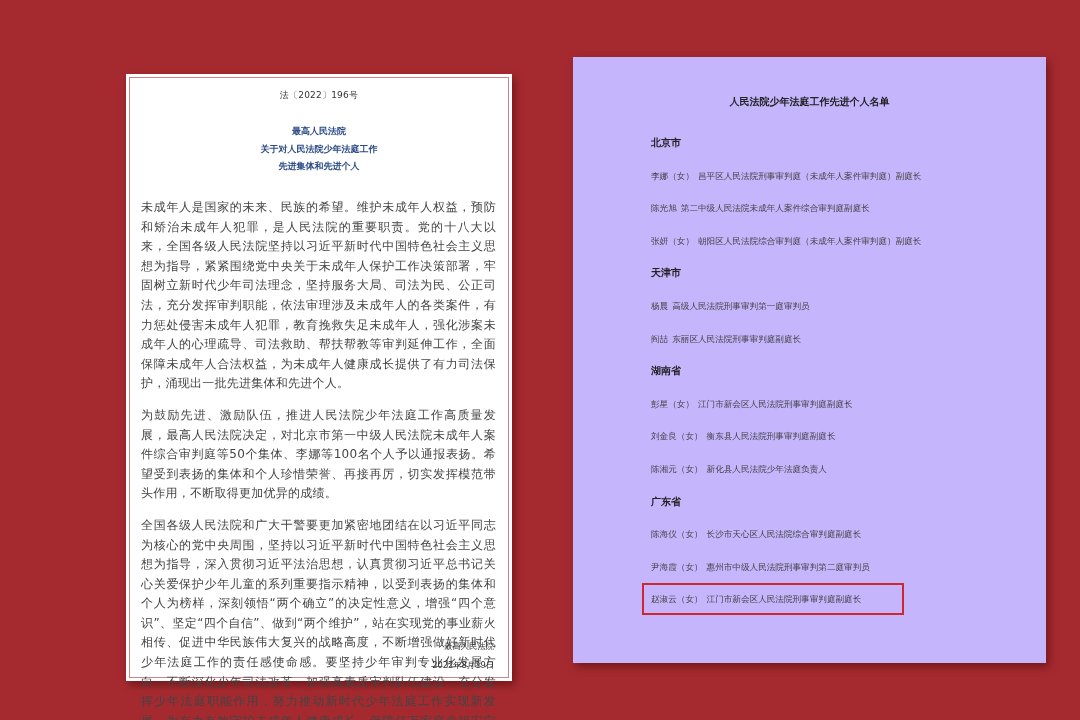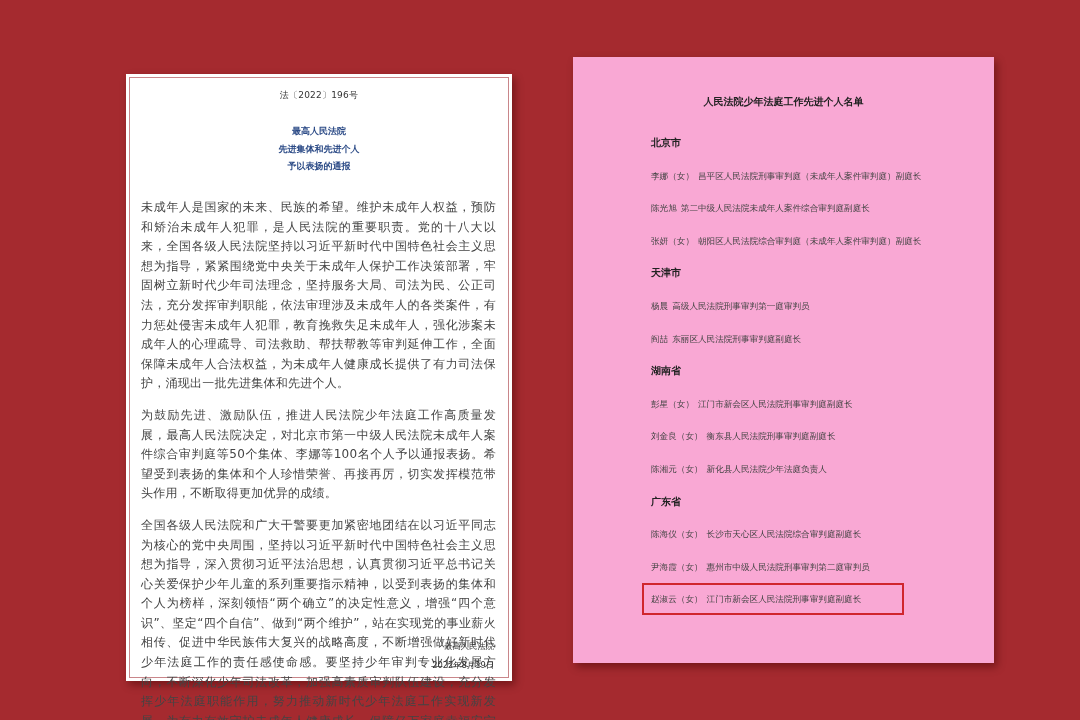--- a/index.html
+++ b/index.html
@@ -73,23 +73,23 @@
     top: 559px;
     text-align: right;
     font-size: 8.3px;
     color: #333;
     line-height: 19px;
   }
   .card-right {
     position: absolute;
     left: 573px;
     top: 57px;
-    width: 421px;
+    width: 473px;
     height: 606px;
-    background: #f9a8d4;
+    background: #c4b5fd;
     box-shadow: 3px 4px 8px rgba(60, 0, 0, 0.45);
   }
   .list-title {
     position: absolute;
     top: 38px;
     left: 0;
     right: 0;
     text-align: center;
     font-size: 10px;
     font-weight: bold;
@@ -127,22 +127,22 @@
   }
 </style>
 </head>
 <body>
 
 <div class="card-left">
   <div class="frame">
     <div class="doc-number">法〔2022〕196号</div>
     <div class="doc-title">
       <div>最高人民法院</div>
+      <div>关于对人民法院少年法庭工作</div>
       <div>先进集体和先进个人</div>
-      <div>予以表扬的通报</div>
     </div>
     <div class="doc-body">
       <p>未成年人是国家的未来、民族的希望。维护未成年人权益，预防和矫治未成年人犯罪，是人民法院的重要职责。党的十八大以来，全国各级人民法院坚持以习近平新时代中国特色社会主义思想为指导，紧紧围绕党中央关于未成年人保护工作决策部署，牢固树立新时代少年司法理念，坚持服务大局、司法为民、公正司法，充分发挥审判职能，依法审理涉及未成年人的各类案件，有力惩处侵害未成年人犯罪，教育挽救失足未成年人，强化涉案未成年人的心理疏导、司法救助、帮扶帮教等审判延伸工作，全面保障未成年人合法权益，为未成年人健康成长提供了有力司法保护，涌现出一批先进集体和先进个人。</p>
       <p>为鼓励先进、激励队伍，推进人民法院少年法庭工作高质量发展，最高人民法院决定，对北京市第一中级人民法院未成年人案件综合审判庭等50个集体、李娜等100名个人予以通报表扬。希望受到表扬的集体和个人珍惜荣誉、再接再厉，切实发挥模范带头作用，不断取得更加优异的成绩。</p>
       <p>全国各级人民法院和广大干警要更加紧密地团结在以习近平同志为核心的党中央周围，坚持以习近平新时代中国特色社会主义思想为指导，深入贯彻习近平法治思想，认真贯彻习近平总书记关心关爱保护少年儿童的系列重要指示精神，以受到表扬的集体和个人为榜样，深刻领悟“两个确立”的决定性意义，增强“四个意识”、坚定“四个自信”、做到“两个维护”，站在实现党的事业薪火相传、促进中华民族伟大复兴的战略高度，不断增强做好新时代少年法庭工作的责任感使命感。要坚持少年审判专业化发展方向，不断深化少年司法改革，加强高素质审判队伍建设，充分发挥少年法庭职能作用，努力推动新时代少年法庭工作实现新发展，为有力有效守护未成年人健康成长、保障亿万家庭幸福安宁作出新的更大贡献，以实际行动迎接党的二十大胜利召开。</p>
     </div>
     <div class="doc-sign">
       <div>最高人民法院</div>
       <div>2022年8月19日</div>
     </div>

